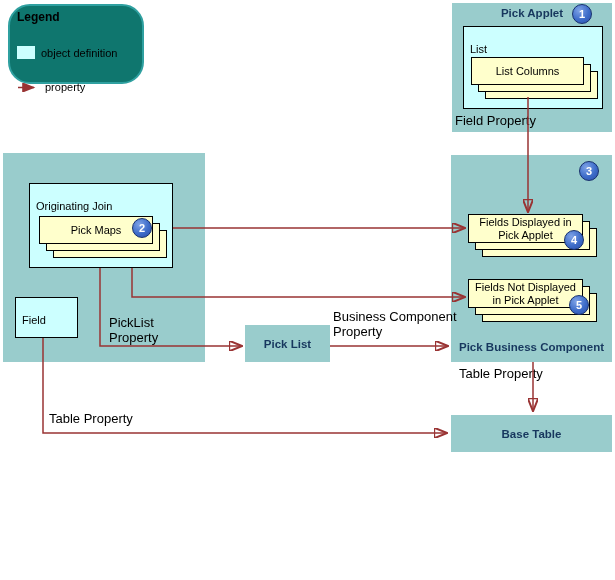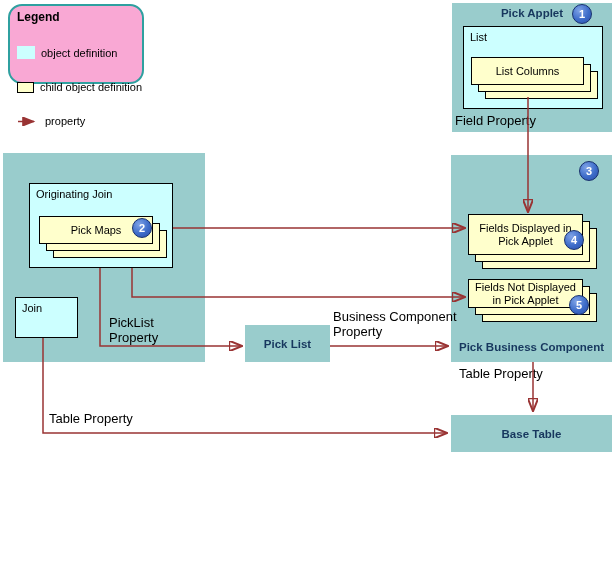--- a/index.html
+++ b/index.html
@@ -5,21 +5,21 @@
   html,body{margin:0;padding:0;background:#fff}
   .canvas{position:relative;width:615px;height:580px;background:#ffffff;
           font-family:"Liberation Sans",sans-serif;color:#000;overflow:hidden}
 
   
   .panel{position:absolute;background:#99CCCC}
   .panel-title{font-weight:bold;font-size:11.5px;color:#17375E;text-align:center;white-space:nowrap}
 
   
   .objbox{position:absolute;background:#CCFFFF;border:1px solid #000;font-size:11px;box-sizing:border-box}
-  .obj-label{padding:4px 6px;white-space:nowrap}
+  .obj-label{padding:16px 6px;white-space:nowrap}
 
   
   .stack{position:absolute}
   .stack .s{position:absolute;background:#FFFFCC;border:1px solid #000;box-sizing:border-box}
   .stack .b2{left:14px;top:14px}
   .stack .b1{left:7px;top:7px}
   .stack .front{left:0;top:0;display:flex;align-items:center;justify-content:center;
                 text-align:center;font-size:11px;line-height:13px;white-space:pre-line}
 
   
@@ -29,22 +29,22 @@
          display:flex;align-items:center;justify-content:center;box-sizing:border-box;z-index:5}
 
   
   .lbl{position:absolute;font-size:13px;line-height:15px;white-space:pre-line}
 
   
   .wires{position:absolute;left:0;top:0;pointer-events:none;z-index:4}
   .wires path{stroke:#993333;stroke-width:1.5;fill:none}
 
   
-  #legend{position:absolute;left:8px;top:4px;width:136px;height:80px;background:#f9a8d4;
-          border:2px solid #2FA0A0;border-radius:14px;box-sizing:border-box;padding:4px 0 0 7px;z-index:2}
+  #legend{position:absolute;left:8px;top:4px;width:136px;height:80px;background:#0f766e;
+          border:2px solid #2FA0A0;border-radius:22px;box-sizing:border-box;padding:4px 0 0 7px;z-index:2}
   .legend-title{font-weight:bold;font-size:12px}
   .legend-row{display:flex;align-items:center;margin-top:22px;font-size:11px;gap:6px;white-space:nowrap}
   .sw-obj{display:inline-block;width:18px;height:13px;background:#CCFFFF}
   .sw-child{display:inline-block;width:16px;height:9px;background:#FFFFCC;border:1px solid #000}
 
   
   #pick-applet{left:452px;top:3px;width:160px;height:129px}
   #pa-title{margin-top:4px}
   #pa-badge{left:120px;top:1px}
   #pa-list{left:11px;top:23px;width:140px;height:83px}
@@ -57,21 +57,21 @@
   #obc-field{left:26px;top:30px;width:144px;height:85px}
   #obc-stack{left:9px;top:32px;width:130px;height:44px}
   #obc-stack .s{width:114px;height:28px}
   #obc-badge{left:92px;top:1px}
   #obc-join{left:12px;top:144px;width:63px;height:41px}
 
   
   #pbc{left:451px;top:155px;width:161px;height:207px}
   #pbc-badge{left:128px;top:6px}
   #pbc-stack-a{left:17px;top:59px;width:131px;height:45px}
-  #pbc-stack-a .s{width:115px;height:41px}
+  #pbc-stack-a .s{width:115px;height:29px}
   #pbc-badge4{left:95px;top:15px}
   #pbc-stack-b{left:17px;top:124px;width:131px;height:45px}
   #pbc-stack-b .s{width:115px;height:29px}
   #pbc-badge5{left:100px;top:15px}
   #pbc-title{position:absolute;left:0;top:186px;width:100%}
 
   
   #pick-list{left:245px;top:325px;width:85px;height:37px;display:flex;align-items:center;justify-content:center}
   #base-table{left:451px;top:415px;width:161px;height:37px;display:flex;align-items:center;justify-content:center}
 
@@ -103,24 +103,20 @@
     <path d="M43 338 V 433 H 446" marker-end="url(#arr)"></path>
   </svg>
 
   <div id="legend">
     <div class="legend-title">Legend</div>
     <div class="legend-row">
       <span class="sw-obj"></span>
       <span>object definition</span>
     </div>
     <div class="legend-row">
-      <span class="sw-child"></span>
-      <span>child object definition</span>
-    </div>
-    <div class="legend-row">
       <svg width="22" height="9">
         <defs>
           <marker id="arr2" viewBox="0 0 10 8" refX="9" refY="4" markerWidth="9" markerHeight="7" orient="auto">
             <path d="M0,0 L10,4 L0,8 Z" fill="#993333" stroke="none"></path>
           </marker>
         </defs>
         <line x1="1" y1="4.5" x2="17" y2="4.5" stroke="#993333" stroke-width="1.5" marker-end="url(#arr2)"></line>
       </svg>
       <span>property</span>
     </div>
@@ -145,21 +141,21 @@
       <div id="obc-stack" class="stack">
         <div class="s b2"></div>
         <div class="s b1"></div>
         <div class="s front">
           <span>Pick Maps</span>
           <div id="obc-badge" class="badge">2</div>
         </div>
       </div>
     </div>
     <div id="obc-join" class="objbox">
-      <div class="obj-label">Join</div>
+      <div class="obj-label">Field</div>
     </div>
   </div>
 
   <div id="pbc" class="panel">
     <div id="pbc-badge" class="badge">3</div>
     <div id="pbc-stack-a" class="stack">
       <div class="s b2"></div>
       <div class="s b1"></div>
       <div class="s front">
         <span>Fields Displayed in

